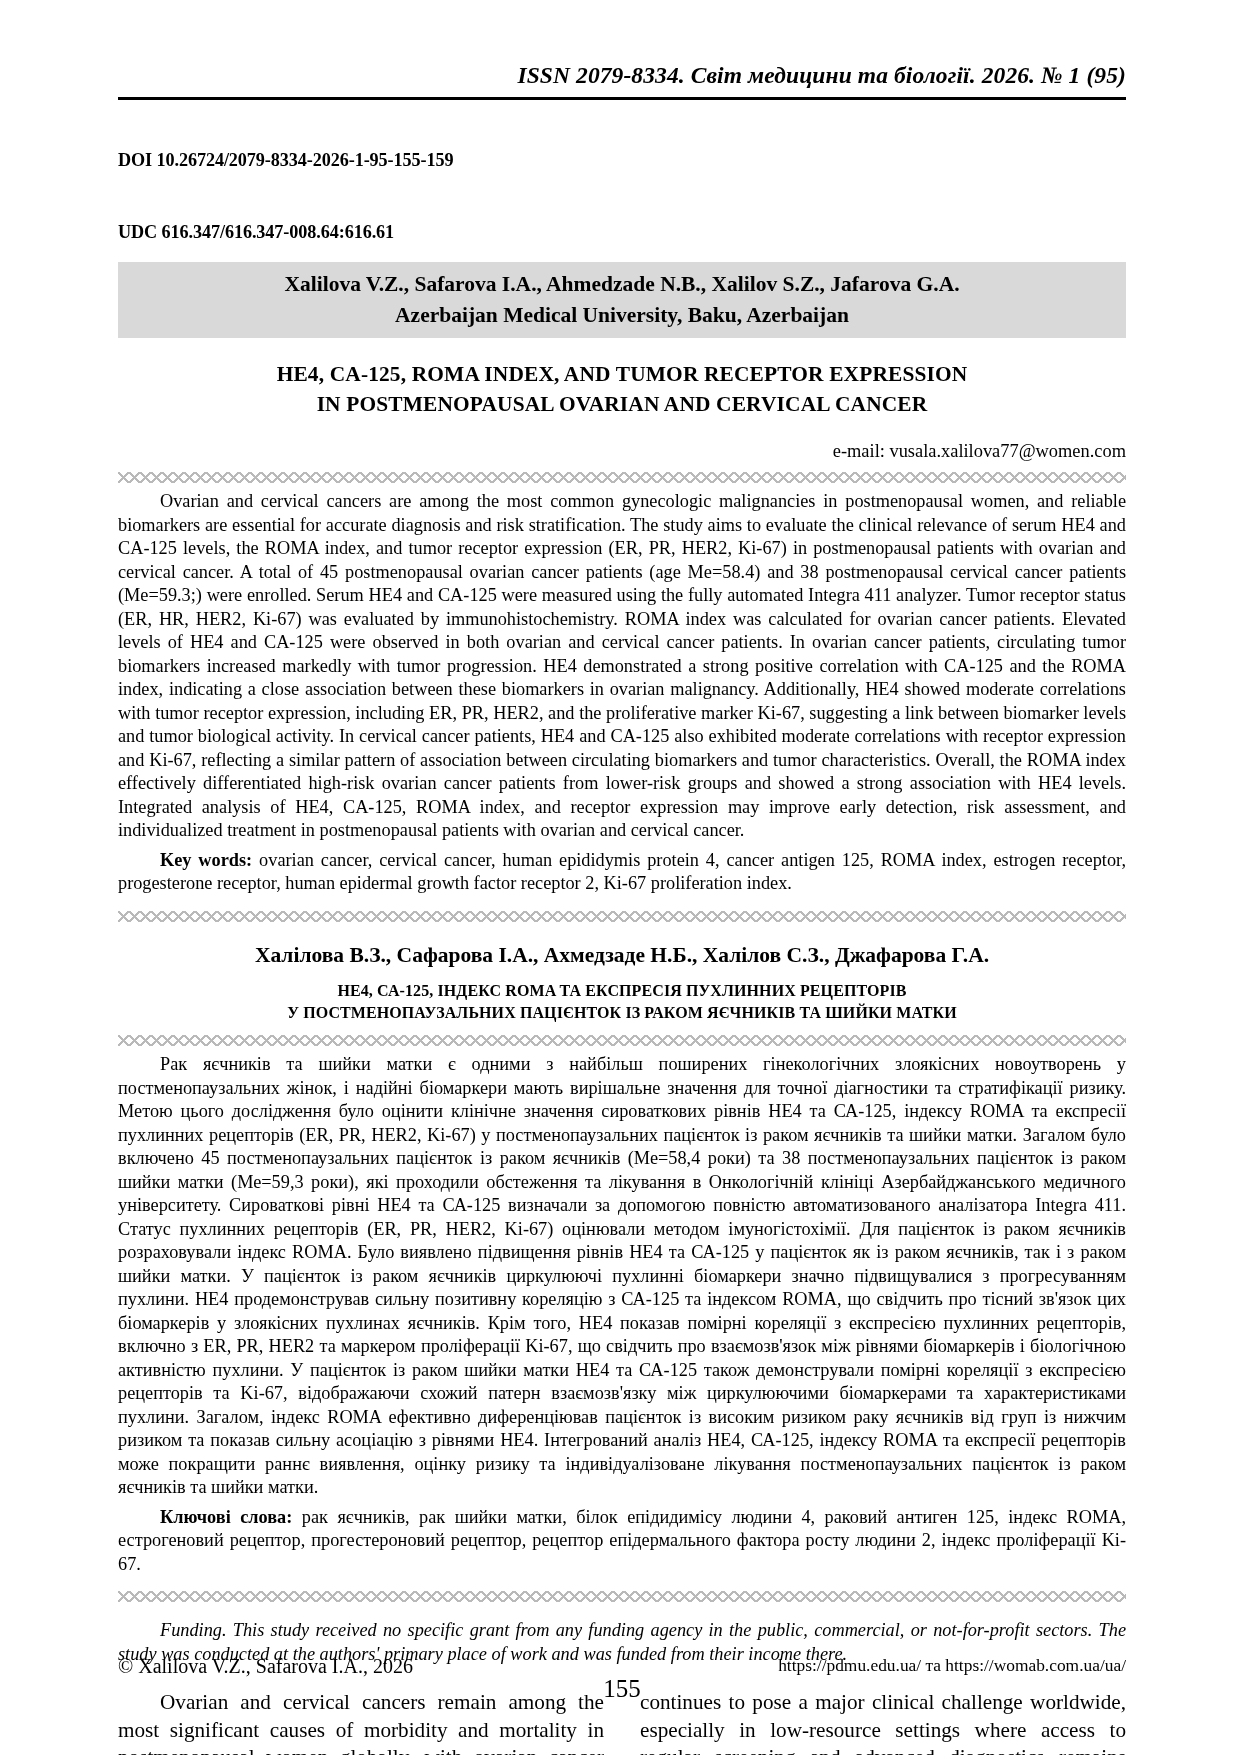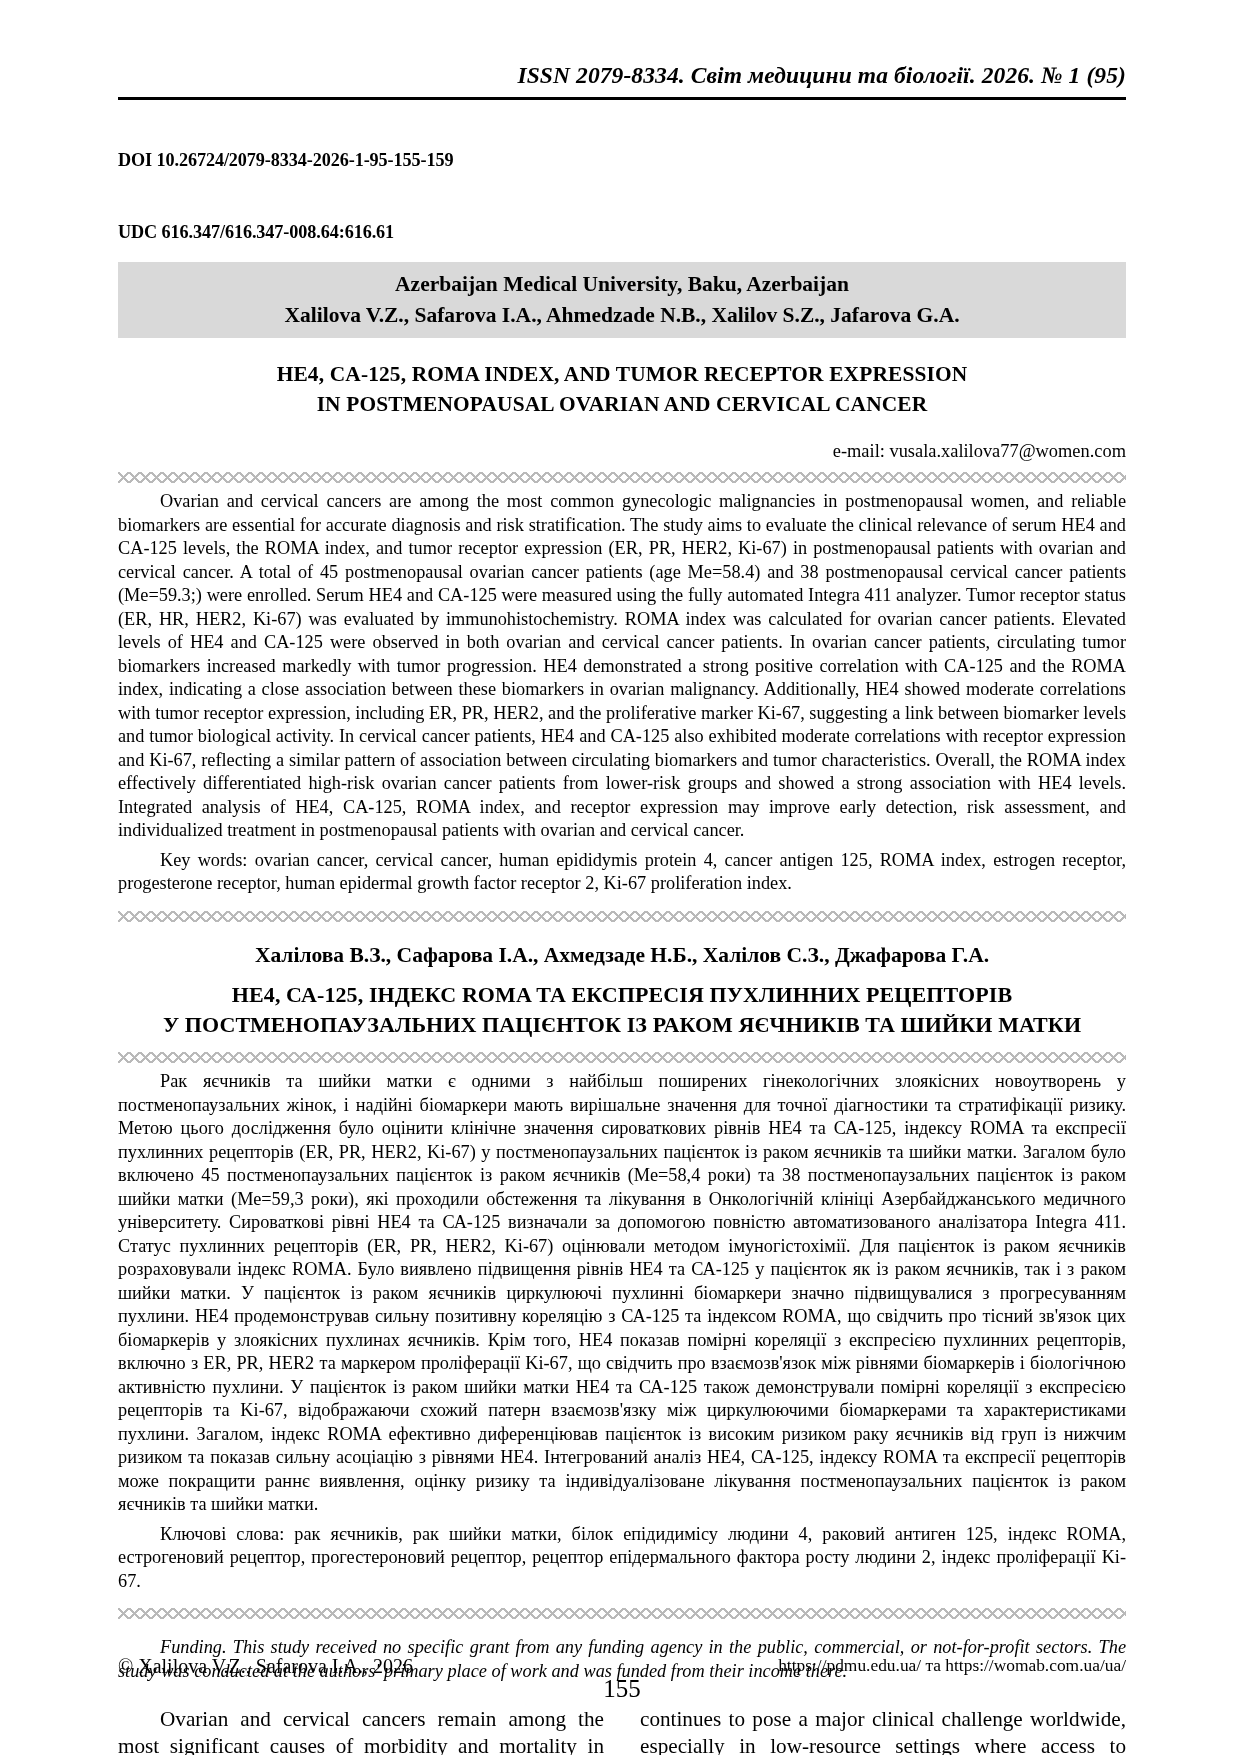--- a/index.html
+++ b/index.html
@@ -98,26 +98,26 @@
   
   .abs {
     font-size: 18.3px;
     line-height: 1.285;
     text-align: justify;
     text-indent: 42px;
     margin: 6px 0 0 0;
     hyphens: none;
   }
   .kw { text-indent: 42px; }
-  .kw b { font-weight: normal; }
+  .kw b { font-weight: bold; }
 
   .title-ua {
     text-align: center;
     font-weight: bold;
-    font-size: 22px;
+    font-size: 16px;
     line-height: 1.4;
     letter-spacing: 0.1px;
   }
   .authors-ua {
     text-align: center;
     font-weight: bold;
     font-size: 21.5px;
     margin-top: 20px;
   }
   .title-ua-main {
@@ -183,22 +183,22 @@
 <div class="page">
   <div class="content">
 
     <div class="runhead">ISSN 2079-8334. Світ медицини та біології. 2026. № 1 (95)</div>
     <hr class="rule-thick">
 
     <div class="ident">DOI 10.26724/2079-8334-2026-1-95-155-159</div>
     <div class="ident">UDC 616.347/616.347-008.64:616.61</div>
 
     <div class="author-band">
+      <div>Xalilova V.Z., Safarova I.A., Ahmedzade N.B., Xalilov S.Z., Jafarova G.A.</div>
       <div>Azerbaijan Medical University, Baku, Azerbaijan</div>
-      <div>Xalilova V.Z., Safarova I.A., Ahmedzade N.B., Xalilov S.Z., Jafarova G.A.</div>
     </div>
 
     <div class="title-en">
       <div>HE4, CA-125, ROMA INDEX, AND TUMOR RECEPTOR EXPRESSION</div>
       <div>IN  POSTMENOPAUSAL OVARIAN AND CERVICAL CANCER</div>
     </div>
 
     <div class="email">e-mail: vusala.xalilova77@women.com</div>
 
     <div class="zig"></div>

